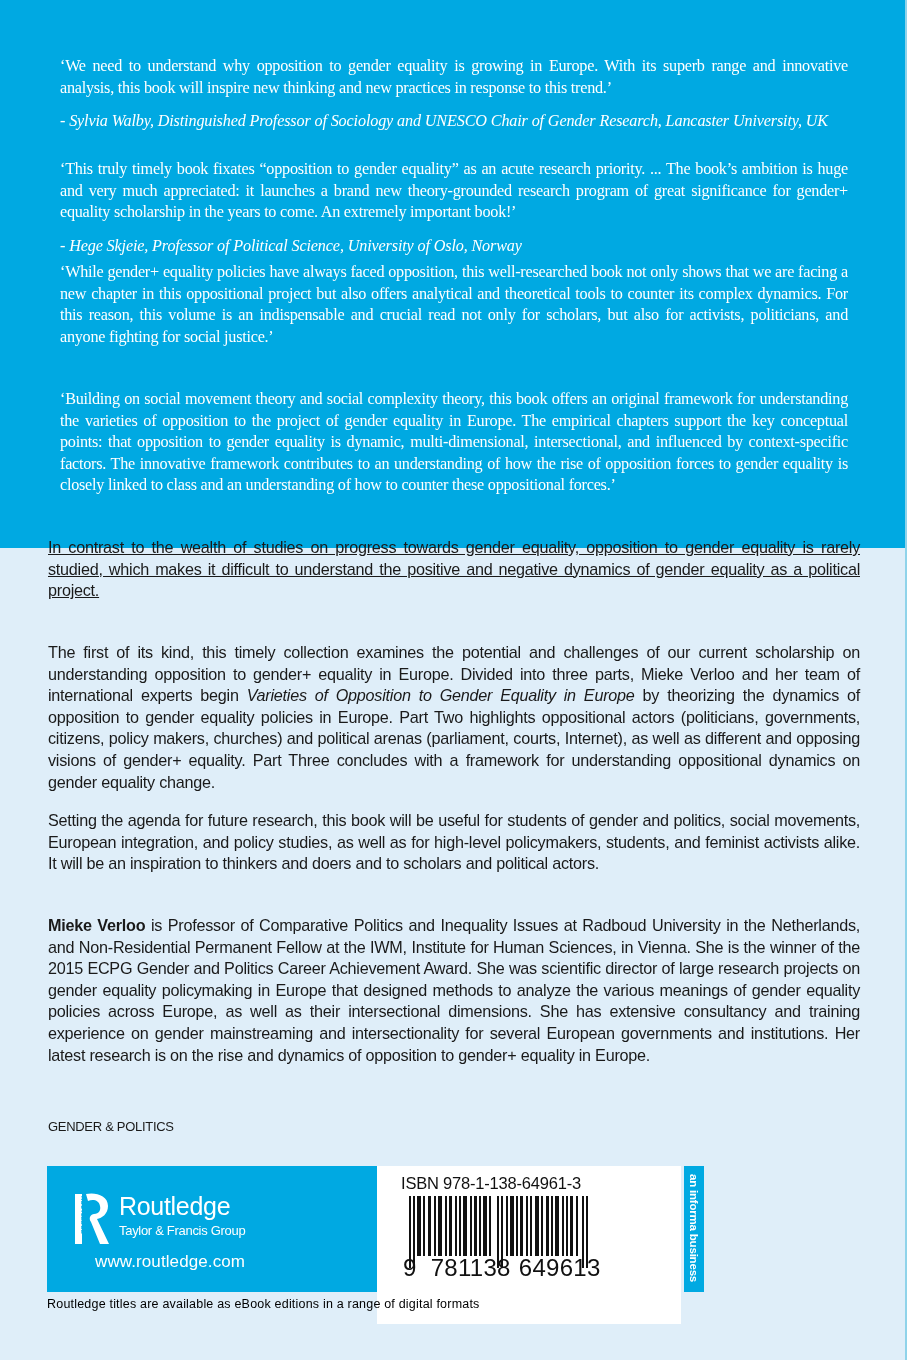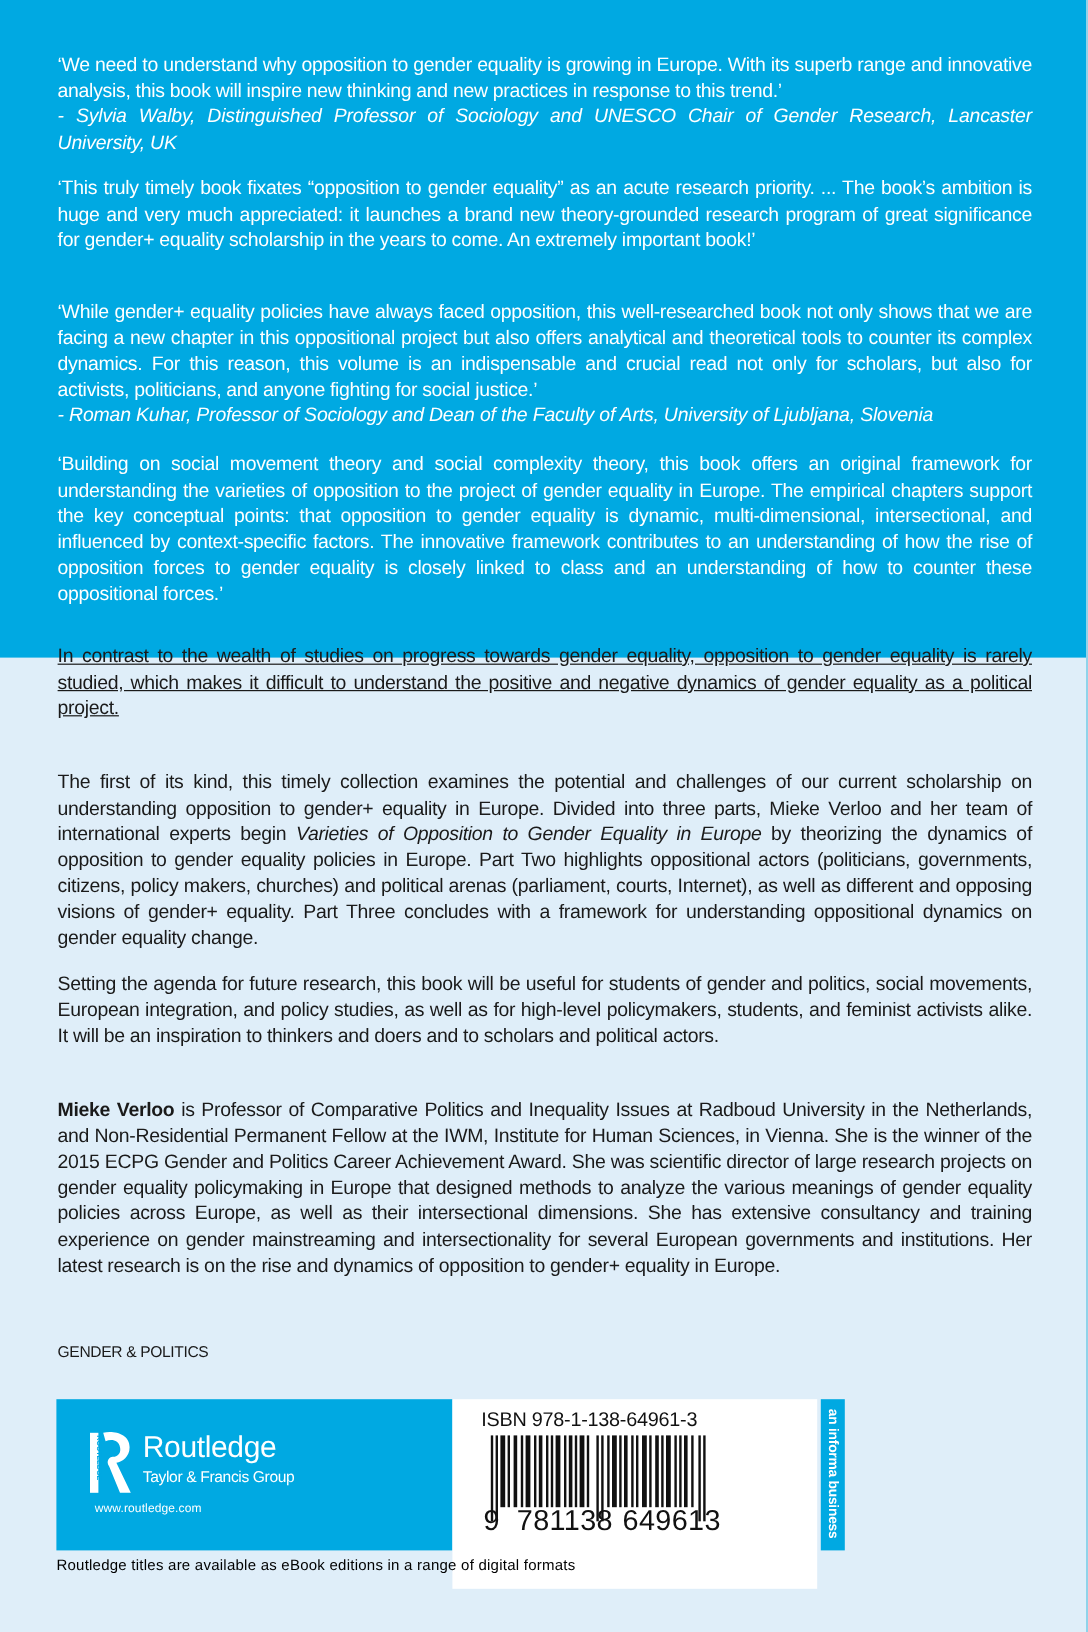--- a/index.html
+++ b/index.html
@@ -20,21 +20,21 @@
     }
     .quote {
       position: absolute;
       left: 48px;
       width: 812px;
       font-size: 16.2px;
       line-height: 21.5px;
       text-align: justify;
       letter-spacing: -0.25px;
     }
-    .quote p { margin: 0; }
+    .quote p { margin: 12px; font-family: Liberation Serif, serif; }
     .quote .attr {
       font-style: italic;
       font-weight: normal;
       letter-spacing: -0.15px;
     }
     .body-text {
       position: absolute;
       left: 48px;
       width: 812px;
       color: #1a1a1a;
@@ -52,20 +52,21 @@
       color: #1a1a1a;
       font-size: 13px;
       letter-spacing: -0.3px;
     }
     .publisher-panel {
       position: absolute;
       left: 47px; top: 1166px;
       width: 330px; height: 126px;
       background: #00a9e2;
       color: #ffffff;
+      padding-left: 44px;
     }
     .logo-mark {
       position: absolute;
       left: 28px; top: 26px;
       width: 36px; height: 54px;
     }
     .logo-name {
       position: absolute;
       left: 72px; top: 26px;
       font-size: 25px;
@@ -74,22 +75,22 @@
     }
     .logo-group {
       position: absolute;
       left: 72px; top: 57px;
       font-size: 13px;
       letter-spacing: -0.3px;
       text-align: center;
     }
     .logo-url {
       position: absolute;
-      left: 32px; top: 86px;
-      font-size: 10px;
+      left: 48px; top: 86px;
+      font-size: 17px;
       letter-spacing: 0.1px;
     }
     .barcode-panel {
       position: absolute;
       left: 377px; top: 1166px;
       width: 304px; height: 158px;
       background: #ffffff;
     }
     .isbn-text {
       position: absolute;
@@ -144,24 +145,24 @@
 </head>
 <body>
 
 <div class="top-block">
   <div class="quote" style="top:44px;">
     <p>‘We need to understand why opposition to gender equality is growing in Europe. With its superb range and innovative analysis, this book will inspire new thinking and new practices in response to this trend.’</p>
     <p class="attr">- Sylvia Walby, Distinguished Professor of Sociology and UNESCO Chair of Gender Research, Lancaster University, UK</p>
   </div>
   <div class="quote" style="top:147px;">
     <p>‘This truly timely book fixates “opposition to gender equality” as an acute research priority. ... The book’s ambition is huge and very much appreciated: it launches a brand new theory-grounded research program of great significance for gender+ equality scholarship in the years to come. An extremely important book!’</p>
+    <p class="attr">- Hege Skjeie, Professor of Political Science, University of Oslo, Norway</p>
   </div>
   <div class="quote" style="top:250px;">
     <p>‘While gender+ equality policies have always faced opposition, this well-researched book not only shows that we are facing a new chapter in this oppositional project but also offers analytical and theoretical tools to counter its complex dynamics. For this reason, this volume is an indispensable and crucial read not only for scholars, but also for activists, politicians, and anyone fighting for social justice.’</p>
-    <p class="attr">- Roman Kuhar, Professor of Sociology and Dean of the Faculty of Arts, University of Ljubljana, Slovenia</p>
   </div>
   <div class="quote" style="top:377px;">
     <p>‘Building on social movement theory and social complexity theory, this book offers an original framework for understanding the varieties of opposition to the project of gender equality in Europe. The empirical chapters support the key conceptual points: that opposition to gender equality is dynamic, multi-dimensional, intersectional, and influenced by context-specific factors. The innovative framework contributes to an understanding of how the rise of opposition forces to gender equality is closely linked to class and an understanding of how to counter these oppositional forces.’</p>
   </div>
 </div>
 
 <div class="body-text" style="top:537px;text-decoration:underline;">
   <p>In contrast to the wealth of studies on progress towards gender equality, opposition to gender equality is rarely studied, which makes it difficult to understand the positive and negative dynamics of gender equality as a political project.</p>
 </div>
 

